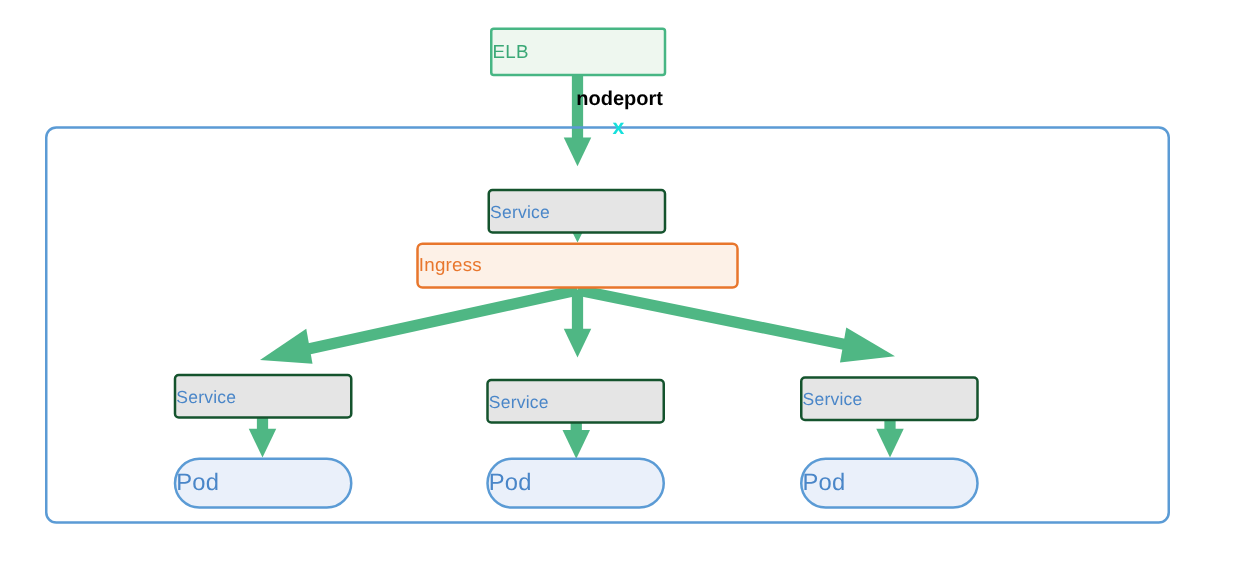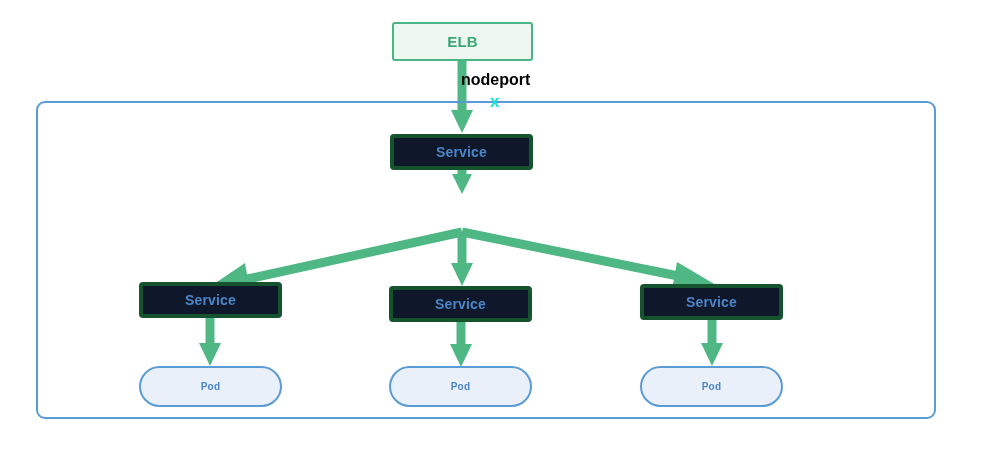--- a/index.html
+++ b/index.html
@@ -24,52 +24,52 @@
     top: 0;
     width: 994px;
     height: 454px;
     pointer-events: none;
   }
   .node {
     position: absolute;
     box-sizing: border-box;
     display: flex;
     align-items: center;
-    justify-content: center;
-    font-weight: bold;
+    font-weight: normal;
     letter-spacing: 0.2px;
     z-index: 3;
   }
   .node-elb {
     background: #eef7ef;
     border: 2px solid #47b684;
     border-radius: 3px;
     color: #3aa876;
     font-size: 15px;
   }
   .node-service {
-    background: #0f172a;
-    border: 4px solid #14532d;
+    background: #e5e5e5;
+    border: 2px solid #14532d;
     border-radius: 4px;
     color: #4a86c8;
     font-size: 14px;
+    margin-top: 17px;
   }
   .node-ingress {
     background: #fdf1e7;
     border: 2px solid #e8762c;
     border-radius: 5px;
     color: #e8762c;
     font-size: 15px;
   }
   .node-pod {
     background: #eaf0fa;
     border: 2px solid #5b9bd5;
     border-radius: 999px;
     color: #4a86c8;
-    font-size: 10px;
+    font-size: 19px;
   }
   #cluster-border {
     position: absolute;
     left: 36px;
     top: 101px;
     width: 900px;
     height: 318px;
     box-sizing: border-box;
     border: 2px solid #5b9bd5;
     border-radius: 9px;
@@ -153,20 +153,23 @@
   </div>
 
   <div class="marker-x" style="left:490px; top:93px;">
     <span>x</span>
   </div>
 
   <div class="node node-service" style="left:390px; top:134px; width:143px; height:36px;">
     <span>Service</span>
   </div>
 
+  <div class="node node-ingress" style="left:333px; top:194px; width:258px; height:37px;">
+    <span>Ingress</span>
+  </div>
 
   <div class="node node-service" style="left:139px; top:282px; width:143px; height:36px;">
     <span>Service</span>
   </div>
 
   <div class="node node-service" style="left:389px; top:286px; width:143px; height:36px;">
     <span>Service</span>
   </div>
 
   <div class="node node-service" style="left:640px; top:284px; width:143px; height:36px;">

